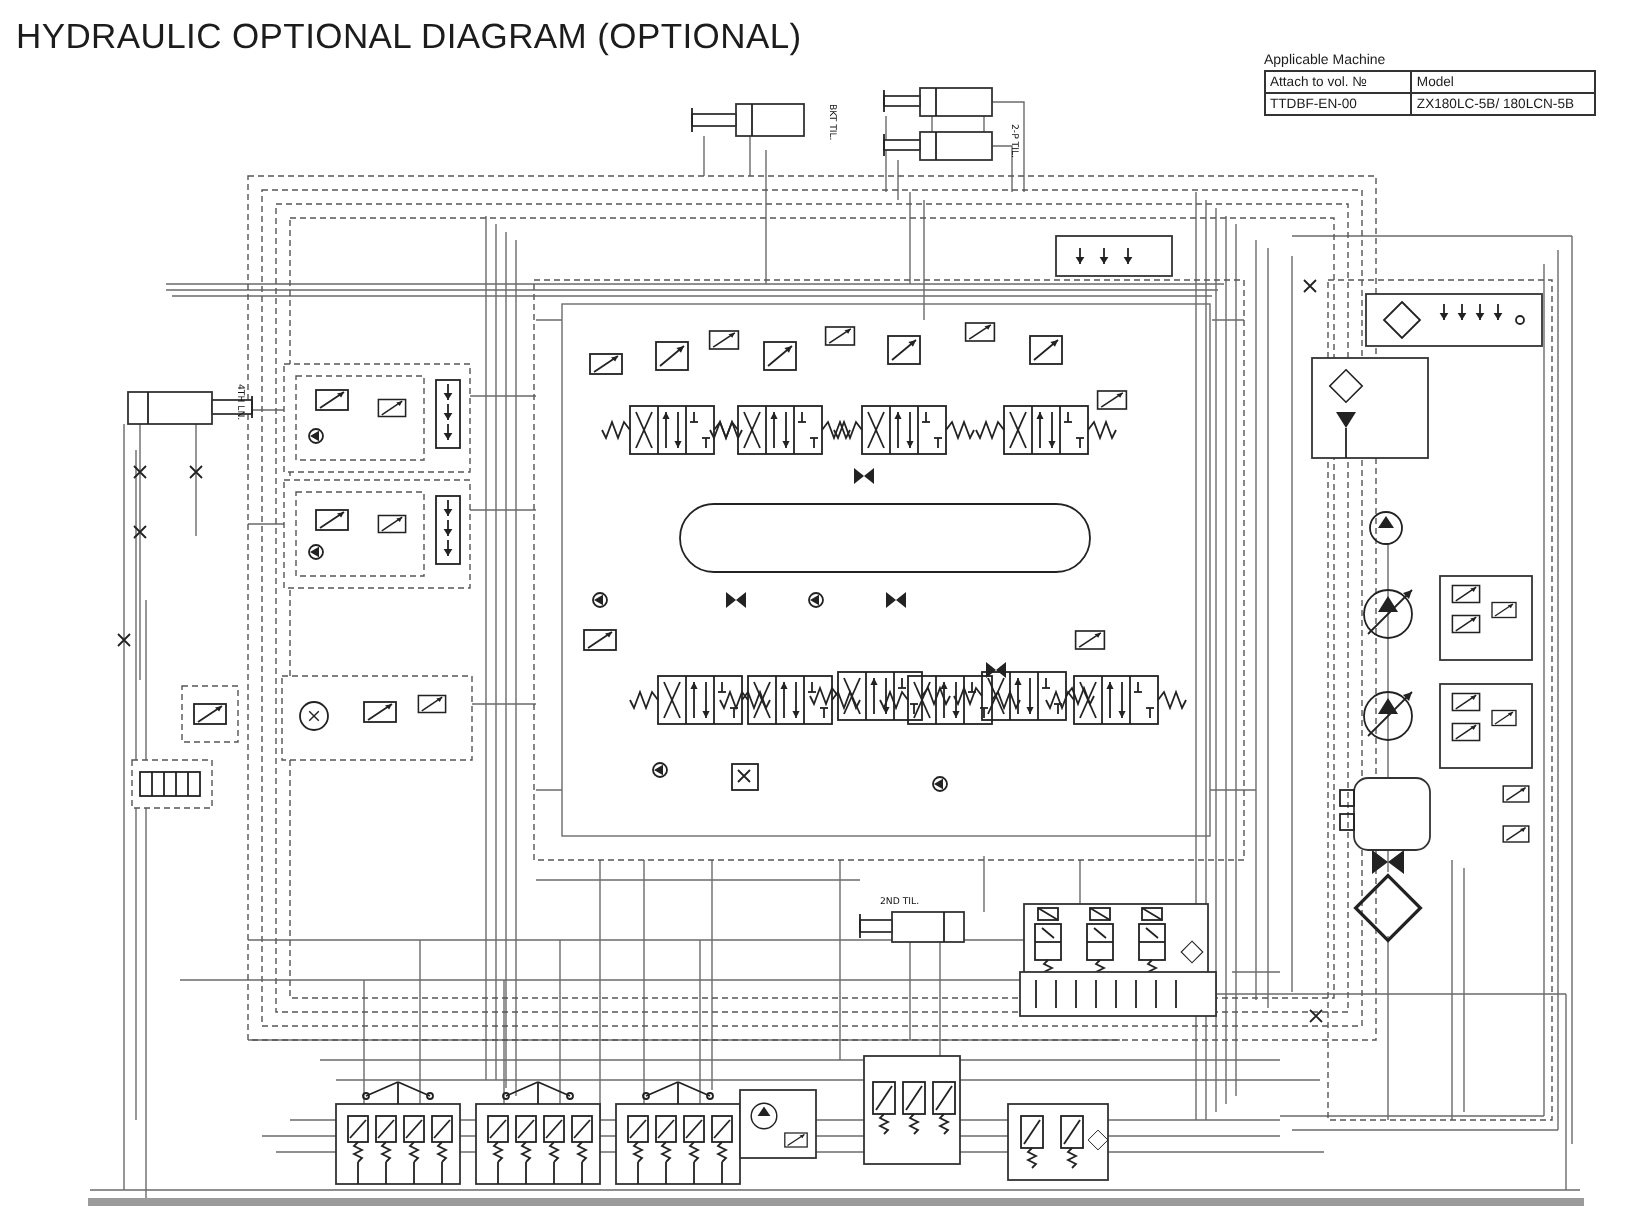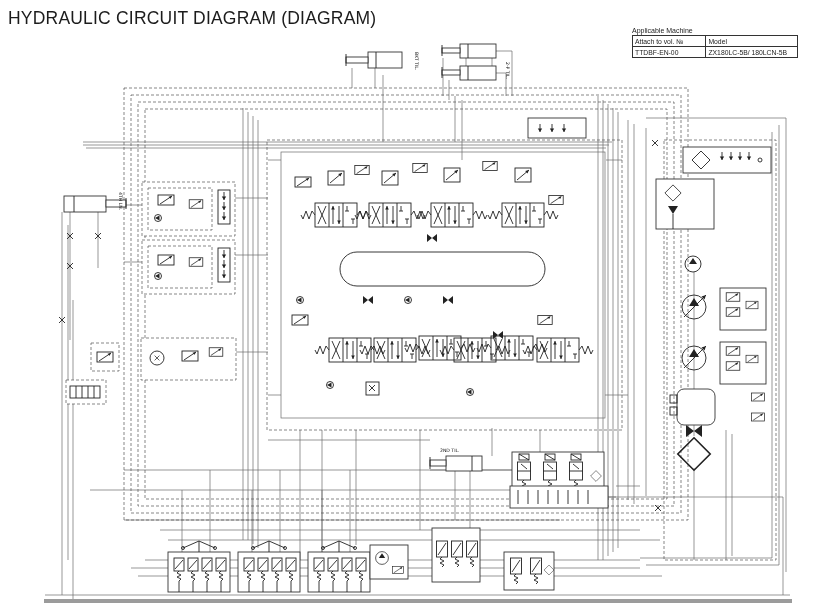--- a/index.html
+++ b/index.html
@@ -18,21 +18,21 @@
   .box{stroke:#333;stroke-width:.9;fill:#fff;}
   .sym{stroke:#222;stroke-width:.9;fill:none;}
   .fil{fill:#222;stroke:none;}
   .lbl{font-family:"DejaVu Sans", sans-serif;font-size:4.6px;fill:#111;}
 </style>
 </head>
 <body>
 
 <div id="page">
 
-  <div id="title">HYDRAULIC CIRCUIT DIAGRAM (DIAGRAM)</div>
+  <div id="title">HYDRAULIC OPTIONAL DIAGRAM (OPTIONAL)</div>
 
   <div id="tablewrap">
     <div id="tablecaption">Applicable Machine</div>
     <table class="info">
       <tbody>
           <tr>
         <td class="c1">Attach to vol. №</td>
         <td class="c2">Model</td>
       </tr>
       <tr>

